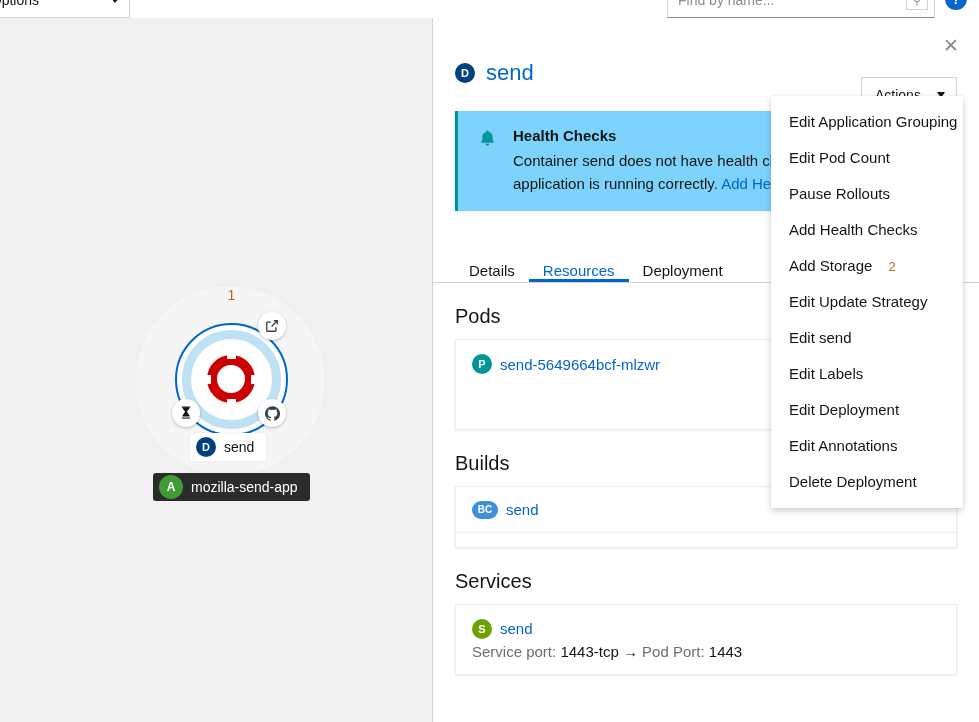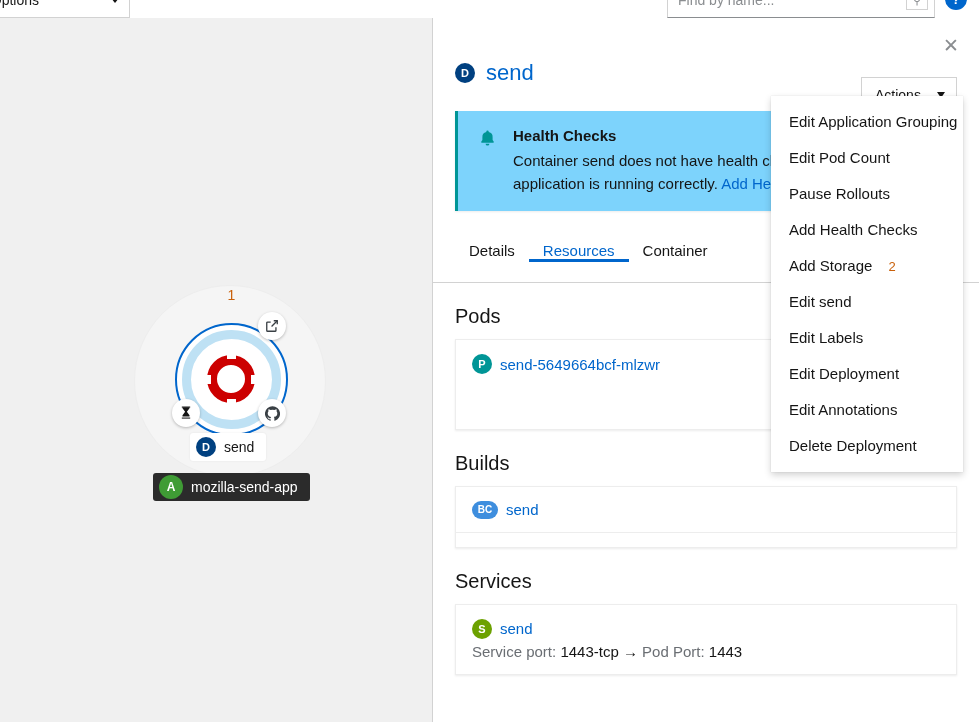--- a/index.html
+++ b/index.html
@@ -160,21 +160,21 @@
     box-shadow: 0 1px 2px rgba(0,0,0,.08);
   }
   .bell { color: #009596; flex: 0 0 auto; margin-top: 2px; }
   .alert-title { font-size: 15px; font-weight: bold; color: #151515; margin-bottom: 6px; }
   .alert-body { font-size: 15px; color: #151515; line-height: 1.5; }
   .alert-body a { color: #06c; text-decoration: none; }
 
   .tabs {
     position: absolute; left: 0; top: 224px; width: 546px; height: 41px;
     border-bottom: 1px solid #d2d2d2;
-    display: flex; align-items: flex-start; padding-left: 22px;
+    display: flex; align-items: flex-end; padding-left: 22px;
   }
   .tab {
     display: flex; align-items: center; padding: 0 14px;
     font-size: 15px; color: #151515; cursor: pointer;
     border-bottom: 3px solid transparent; background: none; border-top:0; border-left:0; border-right:0;
     font-family: inherit;
   }
   .tab.active { color: #06c; border-bottom-color: #06c; }
 
   .scroll {
@@ -323,21 +323,21 @@
         <div class="alert-body">
           <span>Container send does not have health checks to ensure your application is running correctly.</span>
           <a href="#">Add Health Checks</a>
         </div>
       </div>
     </div>
 
     <div class="tabs">
       <button class="tab">Details</button>
       <button class="tab active">Resources</button>
-      <button class="tab">Container</button>
+      <button class="tab">Deployment</button>
     </div>
 
     <div class="scroll">
 
       <h2 class="sec-title">Pods</h2>
       <div class="card">
         <div class="row">
           <span class="res-name">
             <span class="chip p">P</span>
             <a href="#" class="res-link">send-5649664bcf-mlzwr</a>
@@ -383,20 +383,21 @@
 
     </div>
   </div>
 
   <div class="dropdown">
     <button class="dd-item"><span>Edit Application Grouping</span></button>
     <button class="dd-item"><span>Edit Pod Count</span></button>
     <button class="dd-item"><span>Pause Rollouts</span></button>
     <button class="dd-item"><span>Add Health Checks</span></button>
     <button class="dd-item"><span>Add Storage</span><span class="dd-badge">2</span></button>
+    <button class="dd-item"><span>Edit Update Strategy</span></button>
     <button class="dd-item"><span>Edit send</span></button>
     <button class="dd-item"><span>Edit Labels</span></button>
     <button class="dd-item"><span>Edit Deployment</span></button>
     <button class="dd-item"><span>Edit Annotations</span></button>
     <button class="dd-item"><span>Delete Deployment</span></button>
   </div>
 
 </div>
 
 </body></html>

